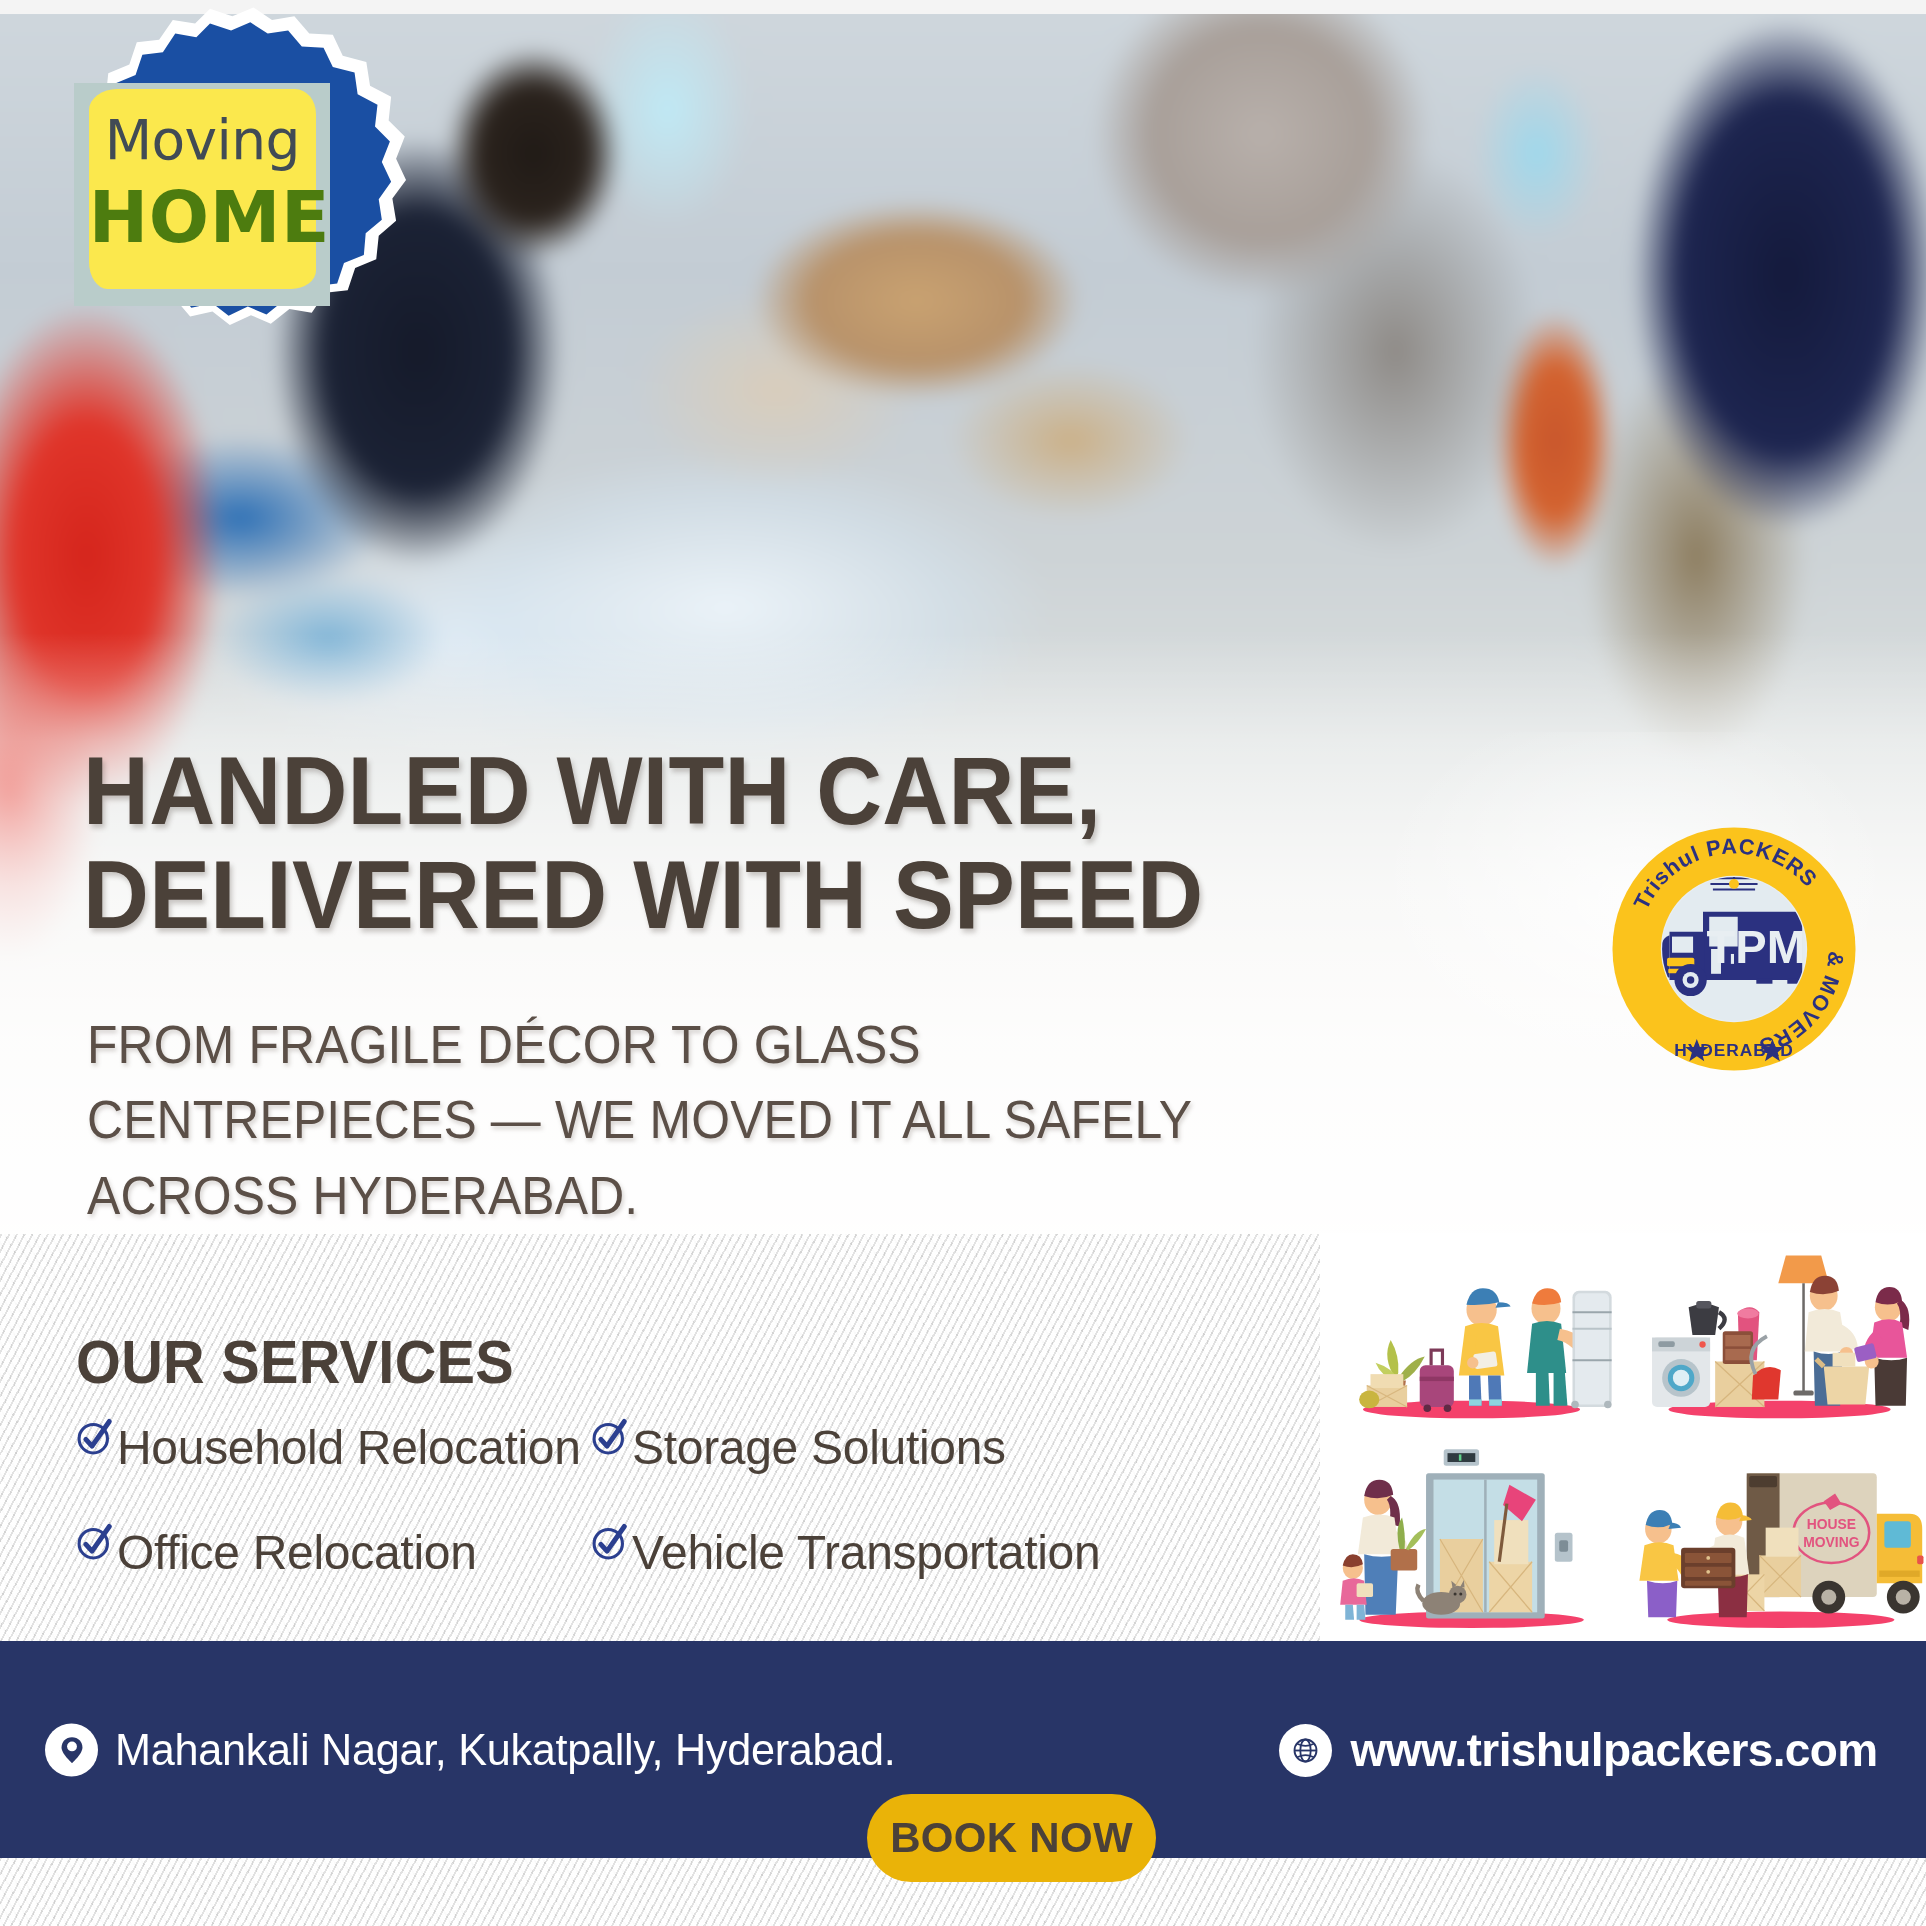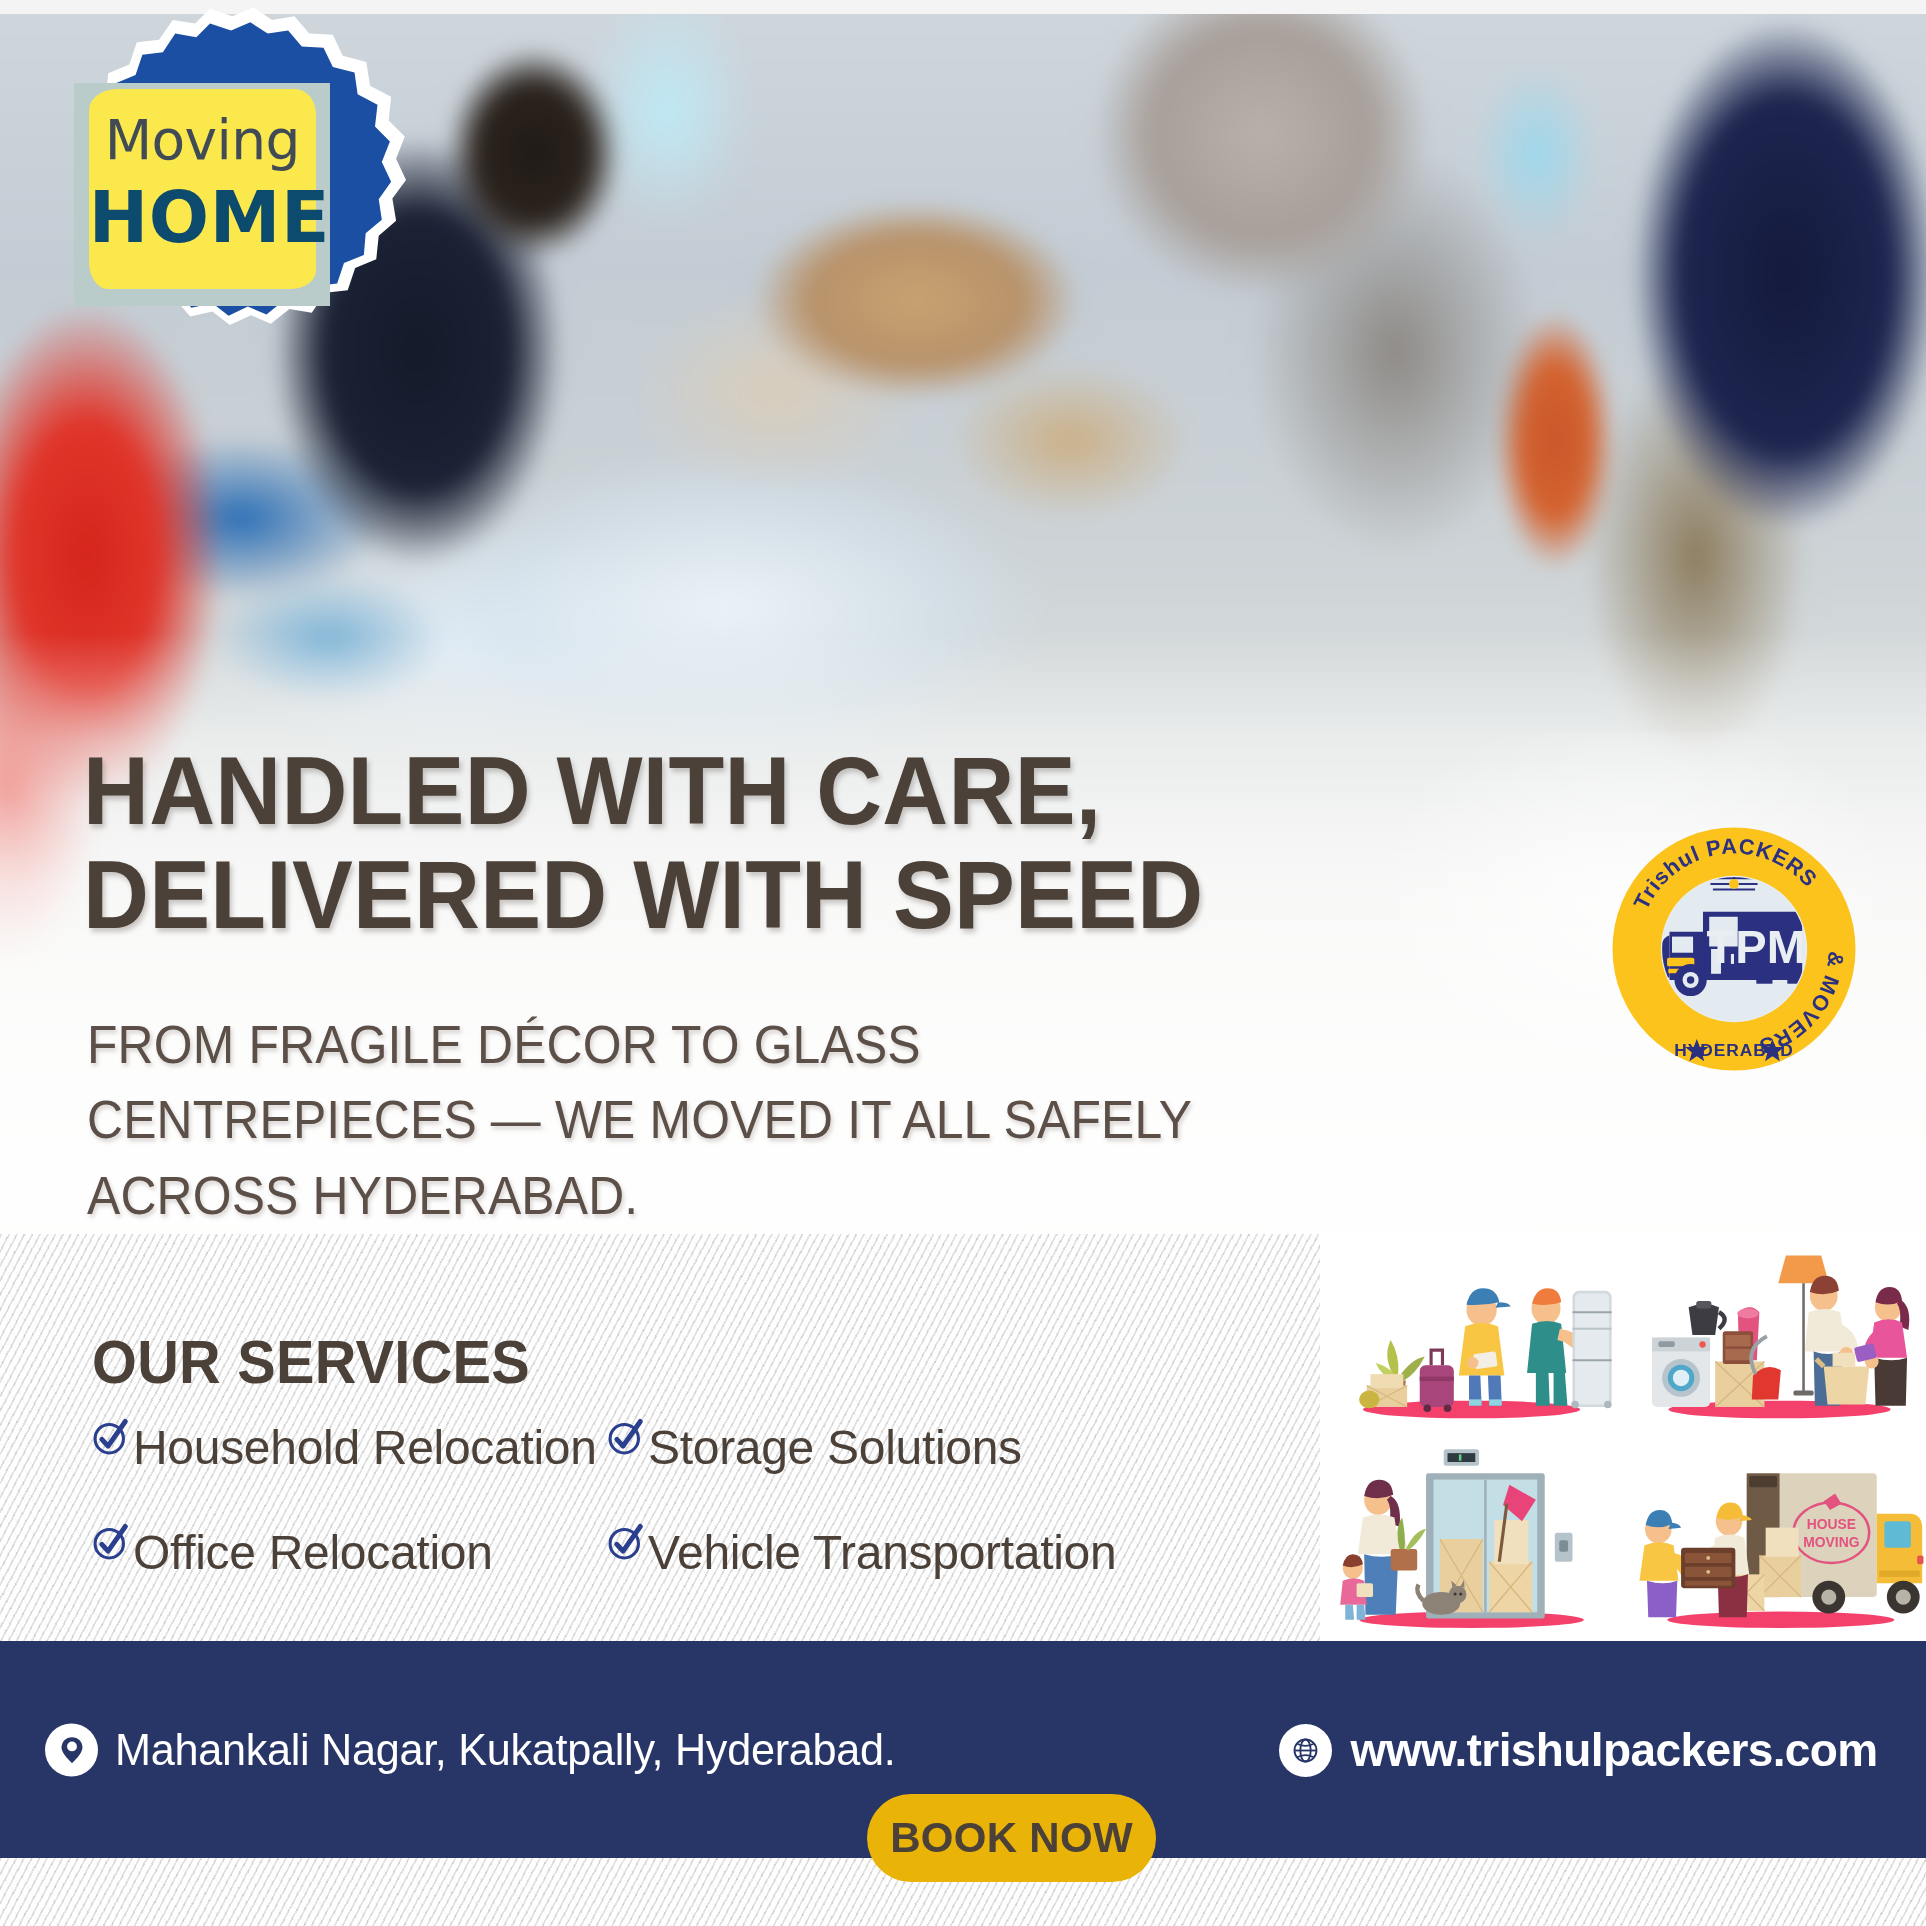--- a/index.html
+++ b/index.html
@@ -135,21 +135,21 @@
     line-height: 1;
   }
   .badge-word-home {
     position: absolute;
     left: 0; top: 93px;
     width: 100%;
     text-align: center;
     font-family: "DejaVu Sans", sans-serif;
     font-size: 71px;
     font-weight: 700;
-    color: #0c4a6e;
+    color: #4d7c0f;
     letter-spacing: 0.6px;
     line-height: 1;
   }
 
   
   .headline {
     position: absolute;
     left: 83px; top: 739px;
     width: 1464px;
     z-index: 5;
@@ -184,21 +184,21 @@
     position: absolute;
     left: 1610px; top: 825px;
     width: 248px; height: 248px;
     z-index: 7;
   }
   .tpm-logo svg { display: block; width: 100%; height: 100%; }
 
   
   .services {
     position: absolute;
-    left: 16px; top: 1234px;
+    left: 0; top: 1234px;
     width: 1321px; height: 406px;
     z-index: 3;
   }
   .services-title {
     position: absolute;
     left: 76px; top: 92px;
     font-family: "Liberation Sans", sans-serif;
     font-weight: 700;
     font-size: 62px;
     letter-spacing: 0.3px;

